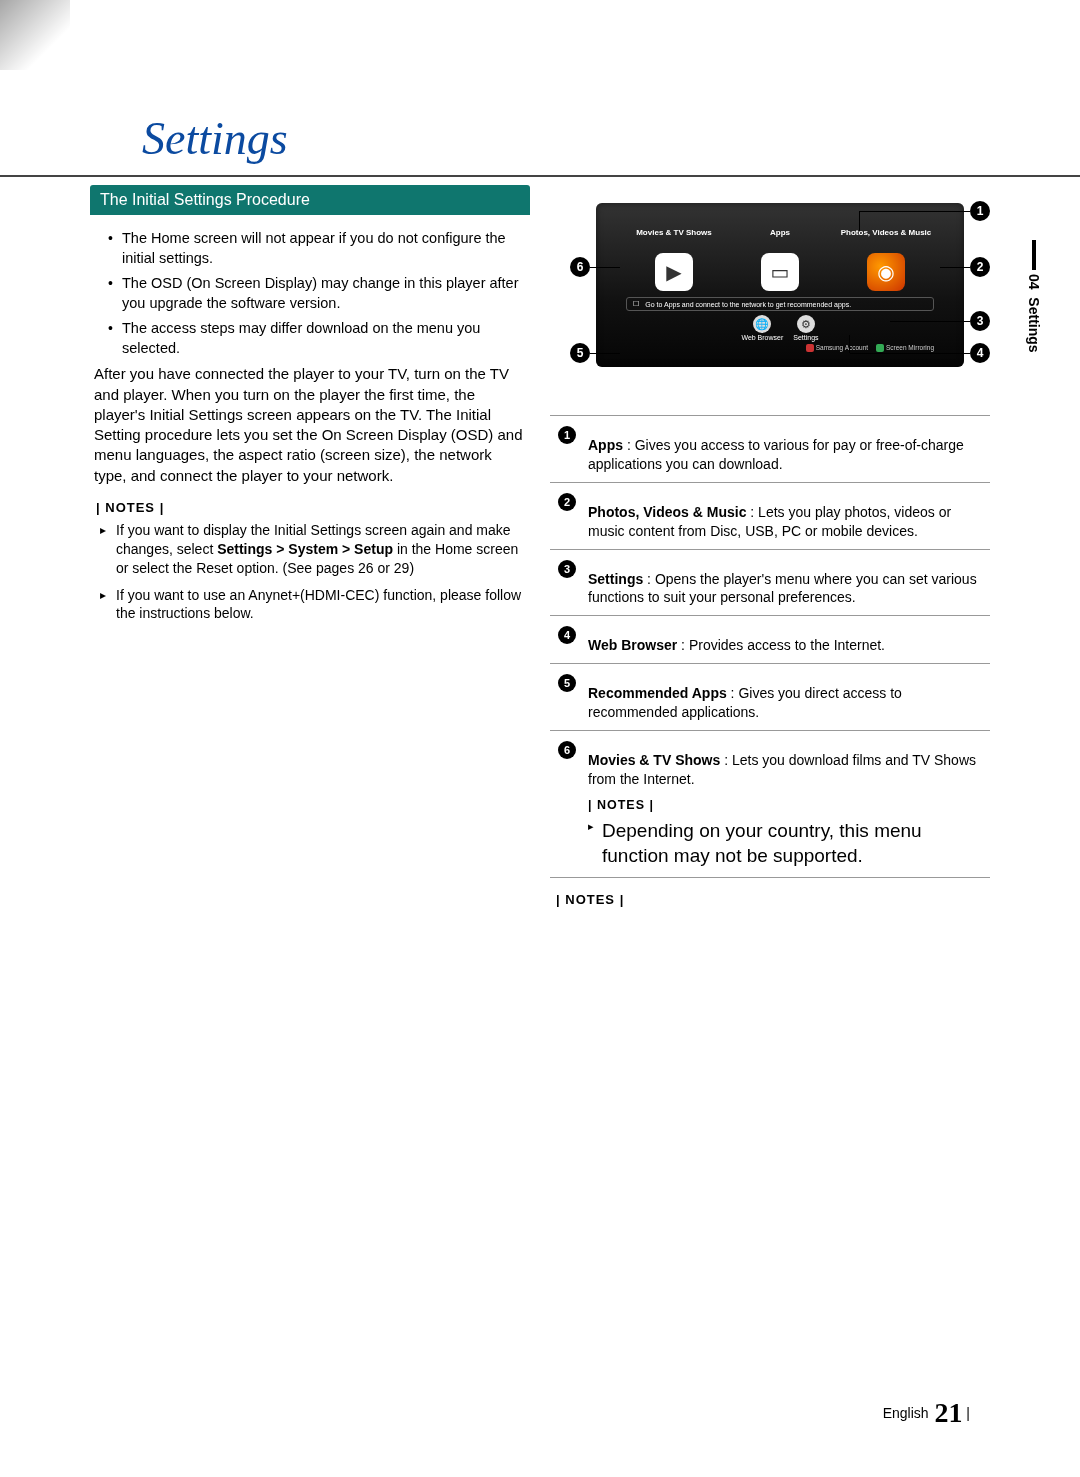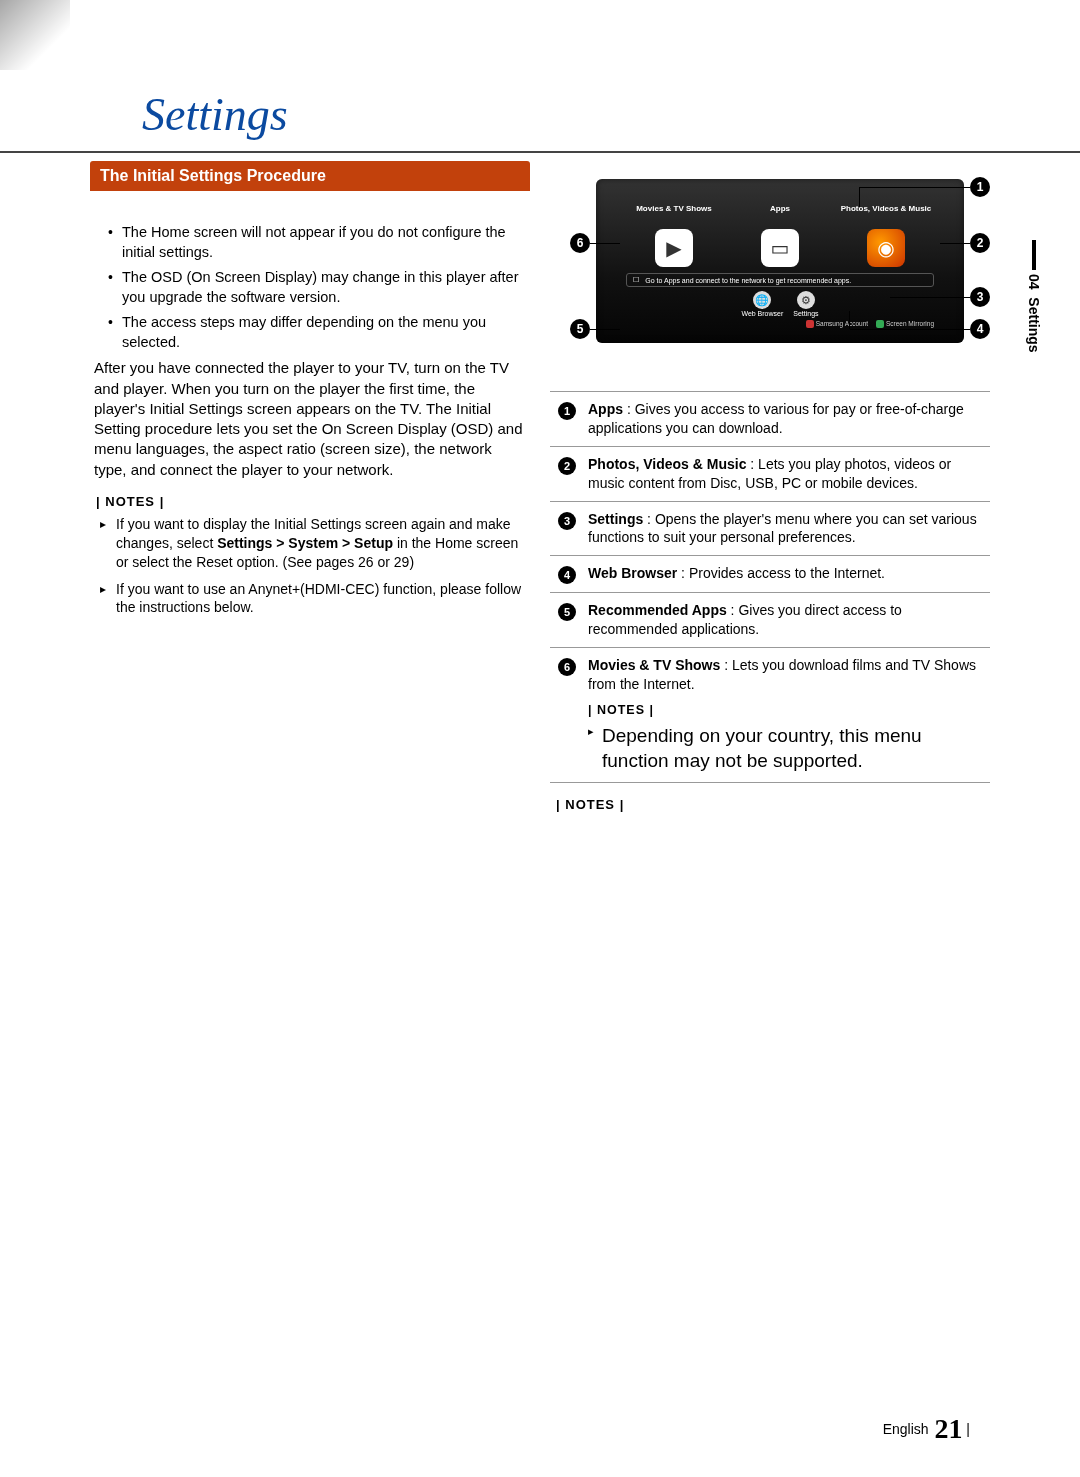--- a/index.html
+++ b/index.html
@@ -6,21 +6,21 @@
   body {
     font-family: Arial, Helvetica, sans-serif;
     font-size: 14px;
     color: #000;
     background: #fff;
     width: 1080px;
     height: 1477px;
     position: relative;
   }
   .page {
-    padding: 48px 90px 60px 90px;
+    padding: 72px 90px 60px 90px;
     position: relative;
     height: 100%;
   }
   .shadow-corner {
     position: absolute;
     top: 0; left: 0;
     width: 70px; height: 70px;
     background: linear-gradient(135deg, rgba(0,0,0,0.35), rgba(0,0,0,0) 70%);
   }
   .chapter-title {
@@ -41,26 +41,26 @@
   .columns {
     display: flex;
     gap: 20px;
     padding-top: 2px;
   }
   .col {
     flex: 1 1 0;
     min-width: 0;
   }
   .section-bar {
-    background: #c2410c;
+    background: #0f766e;
     color: #fff;
-    font-weight: bold;
+    font-weight: normal;
     font-size: 16px;
     padding: 6px 10px;
-    margin-bottom: 32px;
+    margin-bottom: 14px;
     border-radius: 3px 3px 0 0;
   }
   ul.bullets {
     list-style: none;
     padding: 0 4px 0 18px;
     margin-bottom: 0;
   }
   ul.bullets li {
     position: relative;
     padding-left: 14px;
@@ -210,28 +210,28 @@
   .co-num {
     width: 26px; flex: 0 0 26px;
     display: flex; justify-content: center; align-items: flex-start;
     padding-top: 2px;
   }
   .co-num span {
     width: 18px; height: 18px; background:#000; color:#fff;
     border-radius:50%; display:flex; align-items:center; justify-content:center;
     font-size:11px; font-weight:bold;
   }
-  .co-text { flex: 1; line-height: 1.35; }
+  .co-text { flex: 1; line-height: 1.35; margin-top: 12px; }
   .co-text .inner-notes-label { font-size:12.5px; font-weight:bold; letter-spacing:1px; margin:8px 0 4px; }
   .co-text .inner-note { position:relative; padding-left:14px; font-size:19px; }
   .co-text .inner-note::before { content:"▸"; position:absolute; left:0; top:1px; font-size:11px; }
   
   .page-footer {
     position: absolute;
-    bottom: 32px;
+    bottom: 48px;
     right: 110px;
     font-size: 14px;
   }
   .page-footer .pno {
     font-size: 28px; font-weight: bold; margin-left: 2px;
     vertical-align: -4px;
     font-family: Georgia, serif;
   }
 </style>
 </head>
@@ -252,21 +252,21 @@
   </div>
 
   <div class="columns">
 
     <div class="col">
       <div class="section-bar">The Initial Settings Procedure</div>
 
       <ul class="bullets">
         <li>The Home screen will not appear if you do not configure the initial settings.</li>
         <li>The OSD (On Screen Display) may change in this player after you upgrade the software version.</li>
-        <li>The access steps may differ depending on the menu you selected.</li>
+        <li>The access steps may differ download on the menu you selected.</li>
       </ul>
 
       <p class="body-para">After you have connected the player to your TV, turn on the TV and player. When you turn on the player the first time, the player's Initial Settings screen appears on the TV. The Initial Setting procedure lets you set the On Screen Display (OSD) and menu languages, the aspect ratio (screen size), the network type, and connect the player to your network.</p>
 
       <div class="notes-label">| NOTES |</div>
       <ul class="notes">
         <li>
           <span>If you want to display the Initial Settings screen again and make changes, select </span><span class="bold">Settings &gt; System &gt; Setup</span><span> in the Home screen or select the Reset option. (See pages 26 or 29)</span>
         </li>
         <li>

